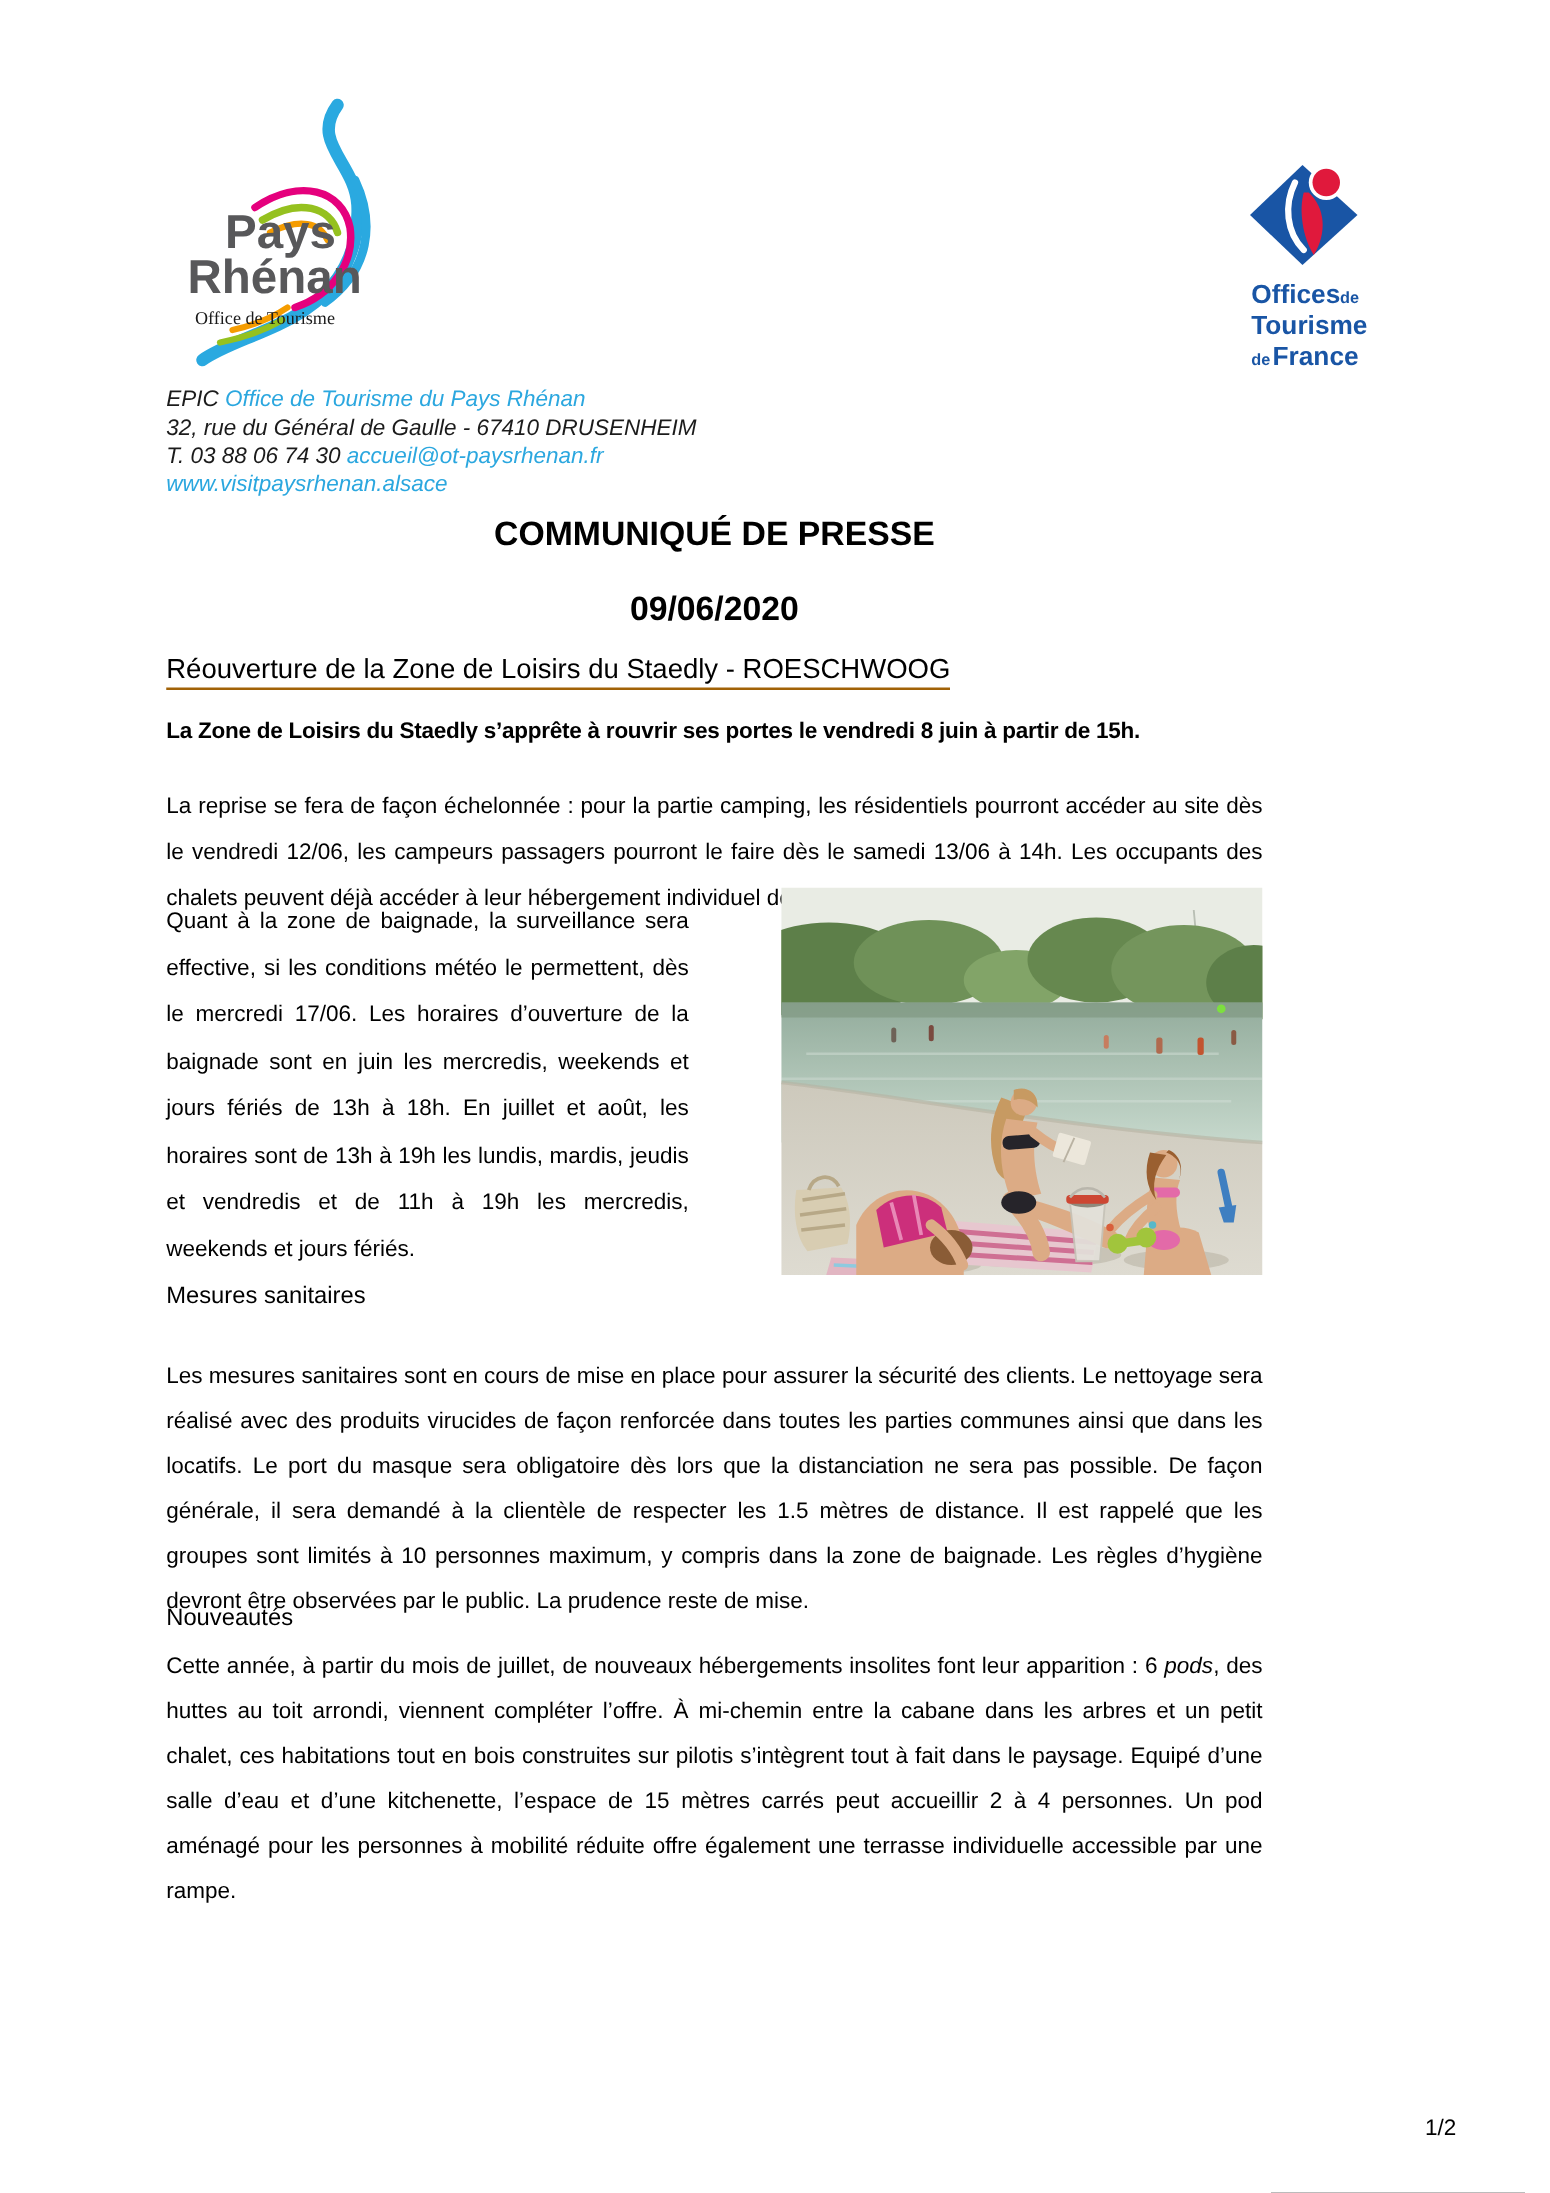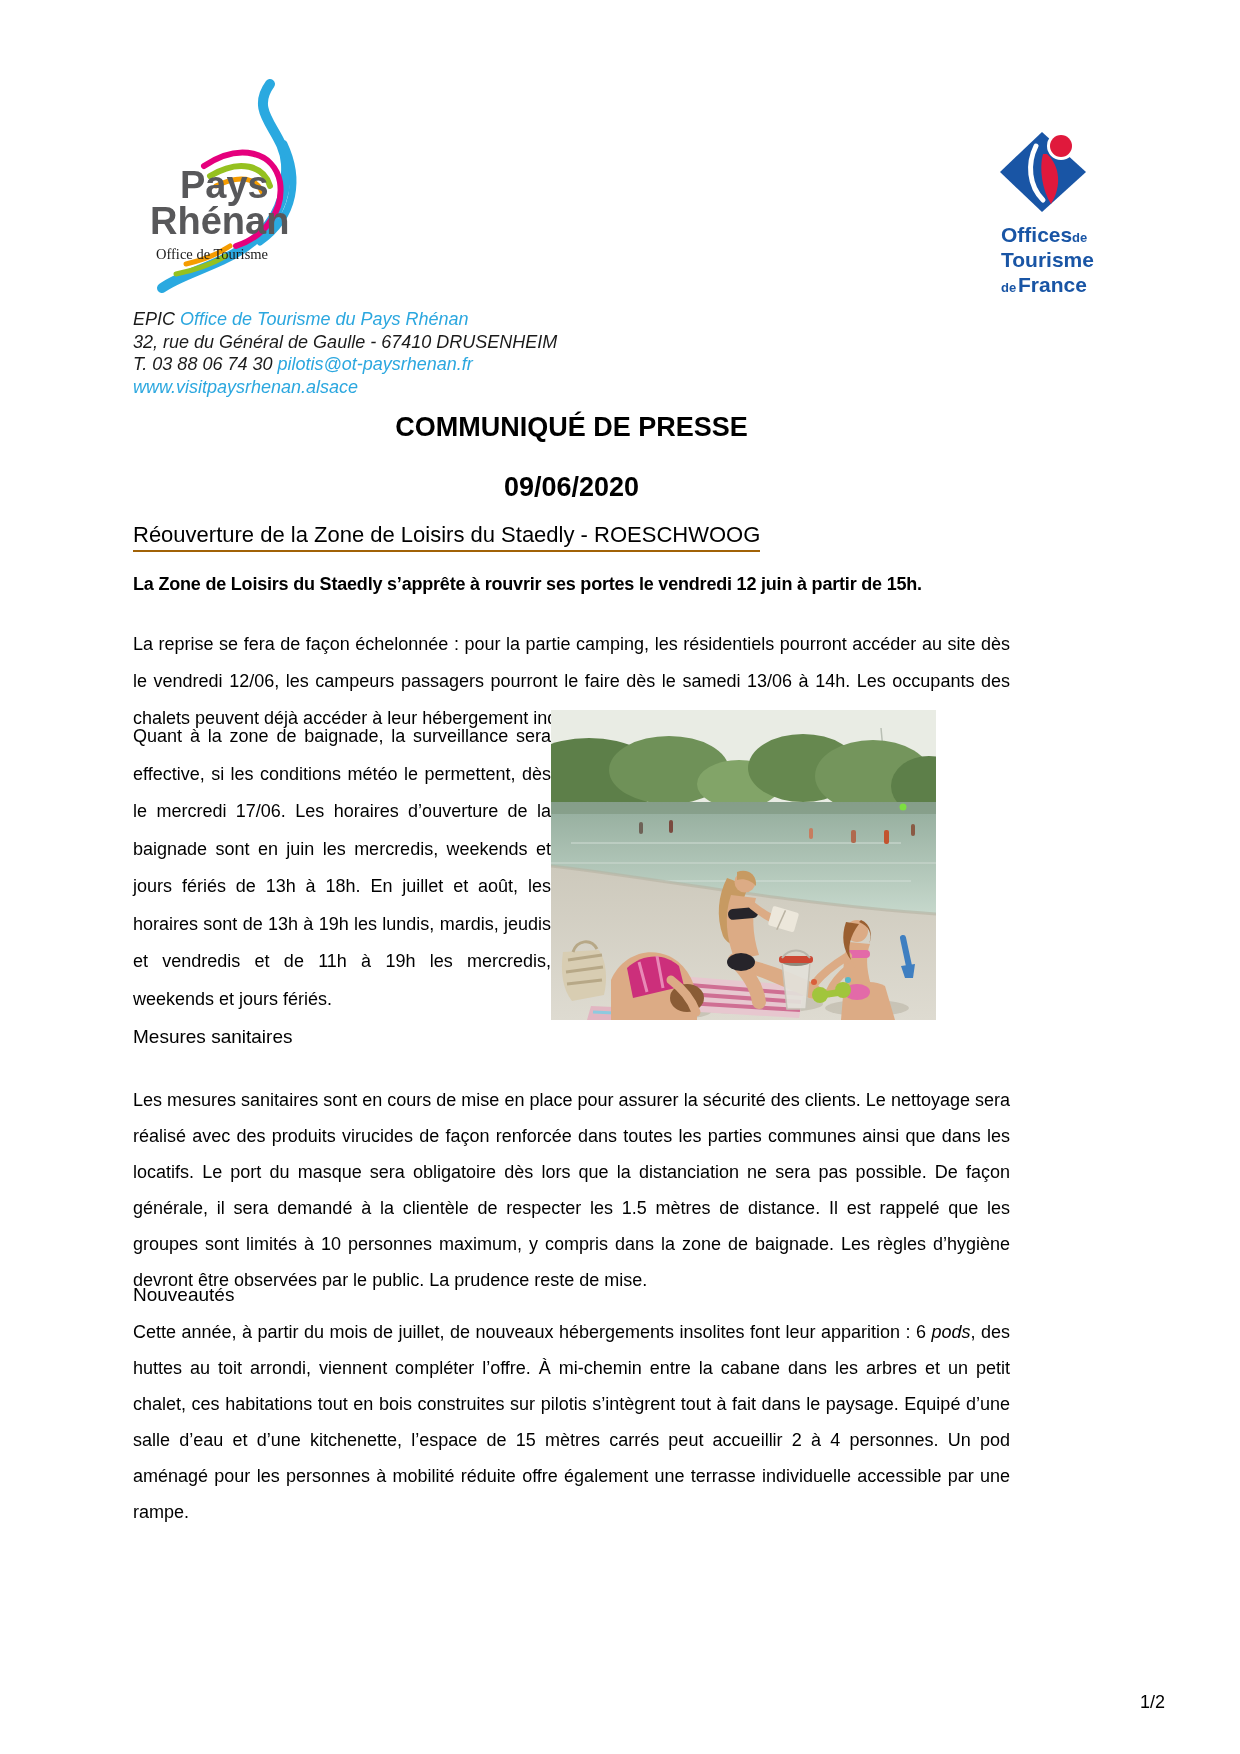--- a/index.html
+++ b/index.html
@@ -21,21 +21,21 @@
   .title{top:412px;}
   .date{top:472px;}
   
   .heading{left:133px;top:522px;font-size:22px;}
   .heading span{border-bottom:2px solid #a16207;padding-bottom:3px;}
   
   .lead{left:133px;top:574px;width:877px;font-size:18px;font-weight:bold;white-space:nowrap;letter-spacing:-0.2px;}
   
   .body-txt{font-size:18px;line-height:37px;text-align:justify;}
   .p1{left:133px;top:608px;width:877px;}
-  .cols{left:133px;top:710px;width:877px;display:flex;justify-content:flex-start;align-items:flex-start;}
+  .cols{left:133px;top:710px;width:877px;display:flex;justify-content:space-between;align-items:flex-start;}
   .col-left{width:418px;line-height:37.5px;padding-top:8px;}
   .photo{width:385px;height:310px;display:block;}
   .sec-h{left:133px;font-size:19px;font-weight:normal;}
   .h-mesures{top:1026px;}
   .p-mesures{left:133px;top:1064px;width:877px;line-height:36px;}
   .h-nouv{top:1284px;}
   .p-nouv{left:133px;top:1296px;width:877px;line-height:36px;}
   .p-nouv .it{font-style:italic;}
   .pagenum{left:1140px;top:1692px;width:60px;text-align:left;font-size:18px;}
   svg text{font-family:"Liberation Sans",sans-serif;}
@@ -74,30 +74,30 @@
       <text x="72" y="112" font-size="13">de</text>
       <text x="1" y="137" font-size="21">Tourisme</text>
       <text x="1" y="162" font-size="13">de</text>
       <text x="18" y="162" font-size="21">France</text>
     </g>
   </svg>
 
   <div class="abs contact">
     <div><span>EPIC </span><span class="blue">Office de Tourisme du Pays Rhénan</span></div>
     <div>32, rue du Général de Gaulle - 67410 DRUSENHEIM</div>
-    <div><span>T. 03 88 06 74 30 </span><a href="#" class="blue">pilotis@ot-paysrhenan.fr</a></div>
+    <div><span>T. 03 88 06 74 30 </span><a href="#" class="blue">accueil@ot-paysrhenan.fr</a></div>
     <div><a href="#" class="blue">www.visitpaysrhenan.alsace</a></div>
   </div>
 
   <div class="abs title">COMMUNIQUÉ DE PRESSE</div>
   <div class="abs date">09/06/2020</div>
 
   <div class="abs heading"><span>Réouverture de la Zone de Loisirs du Staedly - ROESCHWOOG</span></div>
 
-  <div class="abs lead">La Zone de Loisirs du Staedly s’apprête à rouvrir ses portes le vendredi 12 juin à partir de 15h.</div>
+  <div class="abs lead">La Zone de Loisirs du Staedly s’apprête à rouvrir ses portes le vendredi 8 juin à partir de 15h.</div>
 
   <p class="abs body-txt p1">La reprise se fera de façon échelonnée : pour la partie camping, les résidentiels pourront accéder au site dès le vendredi 12/06, les campeurs passagers pourront le faire dès le samedi 13/06 à 14h. Les occupants des chalets peuvent déjà accéder à leur hébergement individuel depuis le mardi 2 juin.</p>
 
   <div class="abs cols">
     <p class="body-txt col-left" style="margin:0;">Quant à la zone de baignade, la surveillance sera effective, si les conditions météo le permettent, dès le mercredi 17/06. Les horaires d’ouverture de la baignade sont en juin les mercredis, weekends et jours fériés de 13h à 18h. En juillet et août, les horaires sont de 13h à 19h les lundis, mardis, jeudis et vendredis et de 11h à 19h les mercredis, weekends et jours fériés.</p>
     <svg class="photo" viewBox="0 0 385 310" role="img">
       <defs>
         <linearGradient id="wat" x1="0" y1="0" x2="0" y2="1">
           <stop offset="0" stop-color="#93ac9c"></stop>
             <stop offset="1" stop-color="#c6d8cc"></stop>

